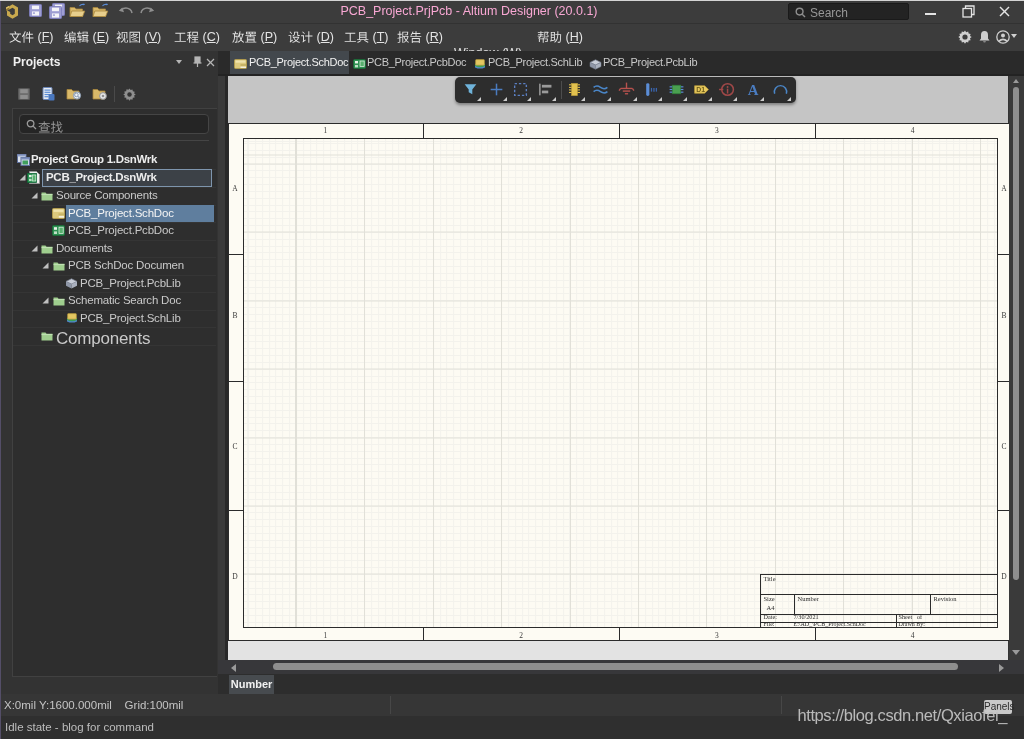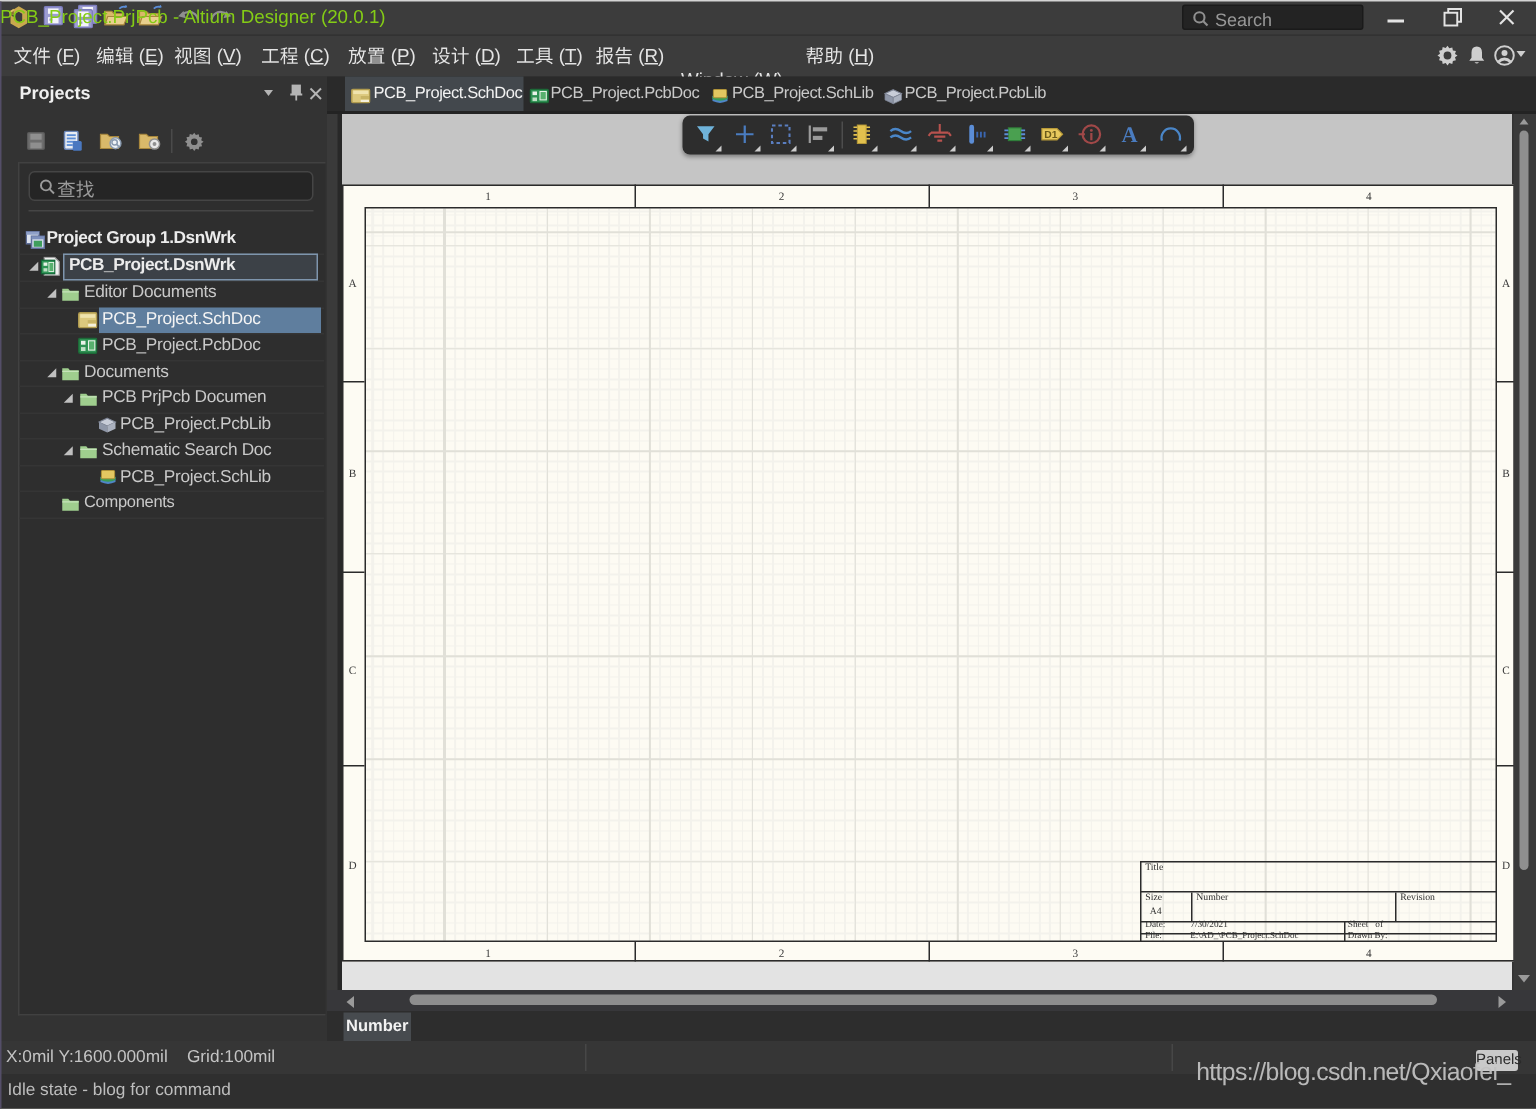--- a/index.html
+++ b/index.html
@@ -48,21 +48,21 @@
 <path d="M2.8 8 L15.8 8 L13.6 13.5 L1 13.5 Z" fill="#e8cf8d" stroke="#a8873c" stroke-width="0.8"></path>
 </svg>
 <svg class="ab" style="left:118px;top:6px" width="15" height="11" viewBox="0 0 15 11">
 <path d="M2.8 4.2 Q7.5 0.2 12 3.4 Q13.6 4.7 14 7" fill="none" stroke="#8f8f8f" stroke-width="1.5"></path>
 <path d="M0.8 4.8 L6 6.2 L4.3 1.4 Z" fill="#8f8f8f"></path>
 </svg>
 <svg class="ab" style="left:140px;top:6px" width="15" height="11" viewBox="0 0 15 11">
 <path d="M12.2 4.2 Q7.5 0.2 3 3.4 Q1.4 4.7 1 7" fill="none" stroke="#8f8f8f" stroke-width="1.5"></path>
 <path d="M14.2 4.8 L9 6.2 L10.7 1.4 Z" fill="#8f8f8f"></path>
 </svg>
-<div class="ab" style="left:0;top:4px;width:938px;font-size:12.5px;color:#84cc16">PCB_Project.PrjPcb - Altium Designer (20.0.1)</div>
+<div class="ab" style="left:0;top:4px;width:938px;text-align:center;font-size:12.5px;color:#f9a8d4">PCB_Project.PrjPcb - Altium Designer (20.0.1)</div>
 <div class="ab" style="left:788px;top:3px;width:121px;height:17px;background:#232323;border-radius:2px;border:1px solid #1a1a1a">
 <svg style="position:absolute;left:6px;top:3px" width="11" height="11" viewBox="0 0 11 11">
       <circle cx="4.6" cy="4.6" r="3.4" fill="none" stroke="#8f8f8f" stroke-width="1.4"></circle>
       <line x1="7.2" y1="7.2" x2="10" y2="10" stroke="#8f8f8f" stroke-width="1.4"></line>
     </svg>
 <div style="position:absolute;left:21px;top:2px;font-size:12px;color:#979797">Search</div>
 </div>
 <div class="ab" style="left:925px;top:13px;width:11px;height:2px;background:#e4e4e4"></div>
 <svg class="ab" style="left:962px;top:5px" width="13" height="13" viewBox="0 0 13 13" fill="none" stroke="#e4e4e4" stroke-width="1.3">
 <path d="M3.5 3.5 V1 H12 V9.5 H9.5"></path>
@@ -245,21 +245,21 @@
 <rect x="5.6" y="4" width="3.2" height="6" fill="#57b06e" stroke="#e6f2e6" stroke-width="0.6"></rect>
 </svg>
 <div class="ab" style="left:46px;top:170.9px;font-size:11.5px;font-weight:bold;letter-spacing:-0.3px;color:#ececec">PCB_Project.DsnWrk</div>
 <svg class="ab" style="left:31px;top:191.9px" width="7" height="7" viewBox="0 0 7 7">
     <path d="M6.5 0.5 L6.5 6.5 L0.5 6.5 Z" fill="#c0c0c0"></path>
   </svg>
 <svg class="ab" style="left:41px;top:190.9px" width="12" height="10" viewBox="0 0 12 10">
 <path d="M0.5 1.5 L4.5 1.5 L5.6 2.8 L11.5 2.8 L11.5 9.5 L0.5 9.5 Z" fill="#9fce8e"></path>
 <path d="M0.5 3.6 L11.5 3.6" stroke="#c6e4ba" stroke-width="0.9"></path>
 </svg>
-<div class="ab" style="left:56px;top:188.9px;font-size:11.5px;letter-spacing:-0.2px;color:#c9c9c9">Editor Documents</div>
+<div class="ab" style="left:56px;top:188.9px;font-size:11.5px;letter-spacing:-0.2px;color:#c9c9c9">Source Components</div>
 <div class="ab" style="left:65.5px;top:204.5px;width:148.5px;height:17.5px;background:#5f7e9e"></div>
 <svg class="ab" style="left:52px;top:207.5px" width="13" height="11" viewBox="0 0 13 11">
 <rect x="0.5" y="0.5" width="12" height="10" rx="1" fill="#dcc97e" stroke="#b09b4f"></rect>
 <rect x="1.5" y="1.5" width="10" height="2.4" fill="#efe3ad"></rect>
 <rect x="6.5" y="5.4" width="5.5" height="2" fill="#c8b465"></rect>
     <rect x="6.8" y="7.9" width="5.2" height="1.8" fill="#f4f0dc"></rect>
 </svg>
 <div class="ab" style="left:68px;top:206.5px;font-size:11.5px;letter-spacing:-0.2px;color:#f4f4f4">PCB_Project.SchDoc</div>
 <svg class="ab" style="left:52px;top:225.0px" width="13" height="11" viewBox="0 0 13 11">
 <rect x="0.5" y="0.5" width="12" height="10" rx="1" fill="#2e9153" stroke="#1d6a38"></rect>
@@ -276,21 +276,21 @@
 <path d="M0.5 3.6 L11.5 3.6" stroke="#c6e4ba" stroke-width="0.9"></path>
 </svg>
 <div class="ab" style="left:56px;top:241.6px;font-size:11.5px;letter-spacing:-0.2px;color:#c9c9c9">Documents</div>
 <svg class="ab" style="left:42px;top:262.1px" width="7" height="7" viewBox="0 0 7 7">
     <path d="M6.5 0.5 L6.5 6.5 L0.5 6.5 Z" fill="#c0c0c0"></path>
   </svg>
 <svg class="ab" style="left:53px;top:261.1px" width="12" height="10" viewBox="0 0 12 10">
 <path d="M0.5 1.5 L4.5 1.5 L5.6 2.8 L11.5 2.8 L11.5 9.5 L0.5 9.5 Z" fill="#9fce8e"></path>
 <path d="M0.5 3.6 L11.5 3.6" stroke="#c6e4ba" stroke-width="0.9"></path>
 </svg>
-<div class="ab" style="left:68px;top:259.1px;font-size:11.5px;letter-spacing:-0.2px;color:#c9c9c9">PCB PrjPcb Documen</div>
+<div class="ab" style="left:68px;top:259.1px;font-size:11.5px;letter-spacing:-0.2px;color:#c9c9c9">PCB SchDoc Documen</div>
 <svg class="ab" style="left:65px;top:277.7px" width="13" height="11" viewBox="0 0 13 11">
 <path d="M6.5 0.8 L12 3.4 L6.5 6 L1 3.4 Z" fill="#c8cdd8" stroke="#7d8494" stroke-width="0.7"></path>
 <path d="M1 3.4 L6.5 6 L6.5 10.4 L1 7.8 Z" fill="#8f97a8"></path>
 <path d="M12 3.4 L6.5 6 L6.5 10.4 L12 7.8 Z" fill="#aab1bf"></path>
 </svg>
 <div class="ab" style="left:80px;top:276.7px;font-size:11.5px;letter-spacing:-0.2px;color:#c9c9c9">PCB_Project.PcbLib</div>
 <svg class="ab" style="left:42px;top:297.2px" width="7" height="7" viewBox="0 0 7 7">
     <path d="M6.5 0.5 L6.5 6.5 L0.5 6.5 Z" fill="#c0c0c0"></path>
   </svg>
 <svg class="ab" style="left:53px;top:296.2px" width="12" height="10" viewBox="0 0 12 10">
@@ -301,21 +301,21 @@
 <svg class="ab" style="left:66px;top:312.8px" width="12" height="11" viewBox="0 0 12 11">
 <path d="M1 5 Q6 2.6 11 5 L11 8.4 Q6 10.8 1 8.4 Z" fill="#4f86c8"></path>
 <path d="M1 4.8 Q6 7.2 11 4.8 L11 7 Q6 9.4 1 7 Z" fill="#3a9e55"></path>
 <rect x="1.6" y="0.6" width="8.8" height="5.6" rx="0.8" fill="#e3c761" stroke="#af9239" stroke-width="0.7"></rect>
 </svg>
 <div class="ab" style="left:80px;top:311.8px;font-size:11.5px;letter-spacing:-0.2px;color:#c9c9c9">PCB_Project.SchLib</div>
 <svg class="ab" style="left:41px;top:331.3px" width="12" height="10" viewBox="0 0 12 10">
 <path d="M0.5 1.5 L4.5 1.5 L5.6 2.8 L11.5 2.8 L11.5 9.5 L0.5 9.5 Z" fill="#9fce8e"></path>
 <path d="M0.5 3.6 L11.5 3.6" stroke="#c6e4ba" stroke-width="0.9"></path>
 </svg>
-<div class="ab" style="left:56px;top:329.3px;font-size:11px;letter-spacing:-0.2px;color:#c9c9c9">Components</div>
+<div class="ab" style="left:56px;top:329.3px;font-size:17px;letter-spacing:-0.2px;color:#c9c9c9">Components</div>
 <div class="ab" style="left:218px;top:74px;width:10px;height:620px;background:#3a3a3a"></div>
 <div class="ab" style="left:224.5px;top:74px;width:3px;height:620px;background:#282828"></div>
 <div class="ab" style="left:218px;top:74px;width:806px;height:2px;background:#232323"></div>
 <div class="ab" style="left:227.5px;top:76px;width:780.5px;height:46.5px;background:#c5c5c5"></div>
 <div class="ab" style="left:227.5px;top:641px;width:780.5px;height:19px;background:#e3e3e3"></div>
 <div class="ab" style="left:227.5px;top:122.5px;width:782.5px;height:518.5px;background:#fdfbf3;border:1.5px solid #2b2b2b"></div>
 <div class="ab" style="left:242.5px;top:137.5px;width:755.0px;height:490.0px;border:1.5px solid #2b2b2b;
 background-image:
 repeating-linear-gradient(to right,#e1e0d8 0 1px,transparent 1px 68.4px),
 repeating-linear-gradient(to bottom,#e1e0d8 0 1px,transparent 1px 68.4px),

